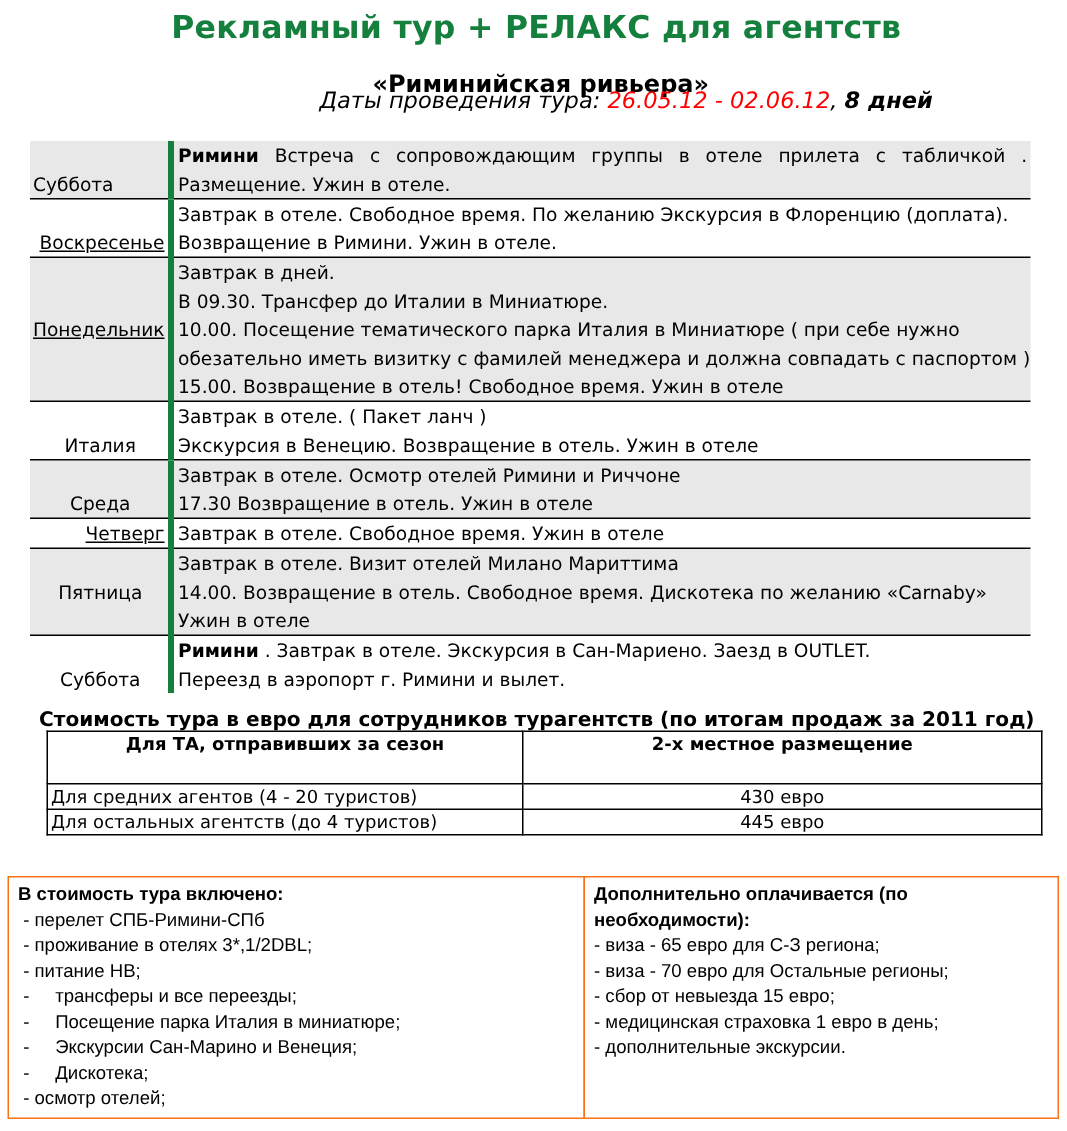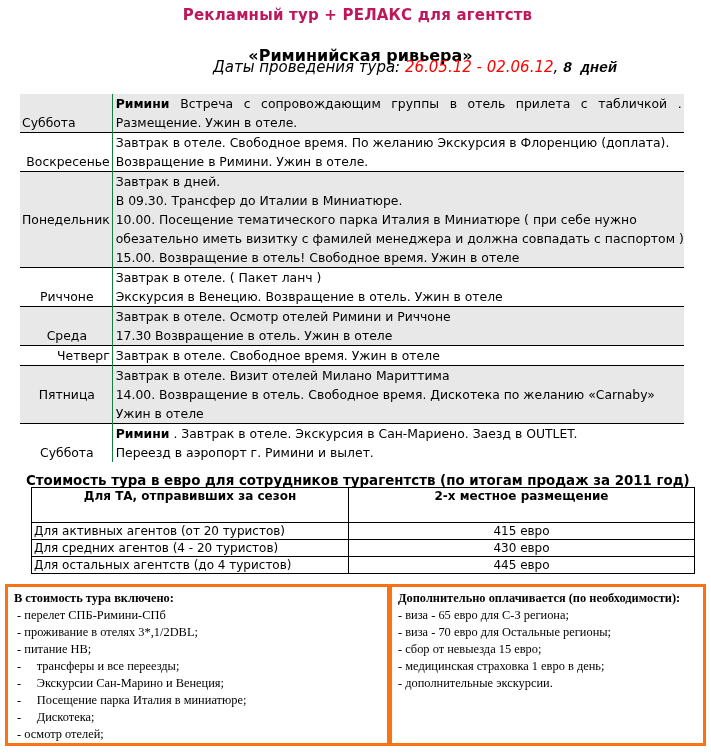--- a/index.html
+++ b/index.html
@@ -1,49 +1,49 @@
 <!DOCTYPE html>
 <html><head>
   <meta charset="utf-8">
   <style>
     html, body { margin: 0; padding: 0; background: #ffffff; }
     body { width: 711px; height: 754px; position: relative; overflow: hidden;
            font-family: "DejaVu Sans", sans-serif; color: #000; }
     .title { position: absolute; left: 0; width: 711px; text-align: center;
              font-weight: bold; font-family: "DejaVu Sans", sans-serif; }
-    .t1 { top: 6px; font-size: 15px; color: #be185d; letter-spacing: 0.2px; padding-left: 4px; box-sizing: border-box; }
+    .t1 { top: 6px; font-size: 21px; color: #15803d; letter-spacing: 0.2px; padding-left: 4px; box-sizing: border-box; }
     .t2 { top: 46px; font-size: 16px; color: #000; padding-left: 10px; box-sizing: border-box; }
     .t3 { top: 58px; left: 213px; width: auto; text-align: left; font-size: 15px; font-weight: normal; font-style: italic; }
     .t3 .red { color: #ff0000; }
-    .t3 .bold { font-weight: bold; font-family: Liberation Mono, monospace; }
+    .t3 .bold { font-weight: bold; }
 
     table.sched { position: absolute; left: 20px; top: 94px; width: 657px; border-collapse: collapse;
                   font-size: 12.4px; line-height: 19px; }
     table.sched td { padding: 0 0 0 2px; vertical-align: bottom; }
-    table.sched td.day { width: 104px; border-right: 1px solid #15803d; }
+    table.sched td.day { width: 104px; border-right: 4px solid #15803d; }
     table.sched tr { border-bottom: 1px solid #000; }
     table.sched tr.shade td { background: #e8e8e8; }
     table.sched tr.last { border-bottom: none; }
     table.sched td.day.left { text-align: left; }
     table.sched td.day.center { text-align: center; }
-    table.sched td.day.right { text-align: right; padding-right: 2px; }
+    table.sched td.day.right { text-align: right; padding-right: 2px; text-decoration: underline; }
     table.sched td.desc { vertical-align: top; padding-left: 3px; }
     .desc .line { display: block; white-space: nowrap; }
     .desc .justify { display: flex; justify-content: space-between; white-space: nowrap; padding-right: 2px; }
     .b { font-weight: bold; }
 
     .price-title { position: absolute; left: 26px; top: 473px; font-size: 13.4px; font-weight: bold; white-space: nowrap; text-align: right; }
     table.price { position: absolute; left: 31px; top: 487px; width: 664px; border-collapse: collapse; font-size: 12px; }
     table.price td { border: 1px solid #000; padding: 0 2px; line-height: 16px; }
     table.price td.c1 { width: 312px; }
     table.price td.c2 { text-align: center; }
     table.price tr.head td { height: 34px; vertical-align: top; font-weight: bold; text-align: center; }
 
-    .box { position: absolute; top: 584px; height: 162px; border: 3px solid #f97316; box-sizing: border-box;
-           font-family: Liberation Serif, serif; font-size: 12.4px; line-height: 17px; padding: 3px 6px; }
+    .box { position: absolute; top: 584px; height: 162px; border: 1px solid #f97316; box-sizing: border-box;
+           font-family: Liberation Sans, sans-serif; font-size: 12.4px; line-height: 17px; padding: 3px 6px; }
     .box-left { left: 5px; width: 385px; }
     .box-right { left: 389px; width: 317px; }
     .box .hdr { font-weight: bold; }
     .box .item { white-space: pre; display: block; }
     .box .wrap { display: block; }
   </style>
 </head>
 <body>
 
 <div class="title t1">Рекламный тур + РЕЛАКС для агентств</div>
@@ -59,21 +59,21 @@
       <tr class="shade">
     <td class="day left">Суббота</td>
     <td class="desc">
       <span class="justify">
         <span class="b">Римини</span>
         <span>Встреча</span>
         <span>с</span>
         <span>сопровождающим</span>
         <span>группы</span>
         <span>в</span>
-        <span>отель</span>
+        <span>отеле</span>
         <span>прилета</span>
         <span>с</span>
         <span>табличкой</span>
         <span>.</span>
       </span>
       <span class="line">Размещение. Ужин в отеле.</span>
     </td>
   </tr>
   <tr>
     <td class="day right">Воскресенье</td>
@@ -86,21 +86,21 @@
     <td class="day right" style="vertical-align:middle;">Понедельник</td>
     <td class="desc">
       <span class="line">Завтрак в дней.</span>
       <span class="line">В 09.30. Трансфер до Италии в Миниатюре.</span>
       <span class="line">10.00. Посещение тематического парка Италия в Миниатюре ( при себе нужно</span>
       <span class="line">обезательно иметь визитку с фамилей менеджера и должна совпадать с паспортом )</span>
       <span class="line">15.00. Возвращение в отель! Свободное время. Ужин в отеле</span>
     </td>
   </tr>
   <tr>
-    <td class="day center">Риччоне</td>
+    <td class="day center">Италия</td>
     <td class="desc">
       <span class="line">Завтрак в отеле. ( Пакет ланч )</span>
       <span class="line">Экскурсия в Венецию. Возвращение в отель. Ужин в отеле</span>
     </td>
   </tr>
   <tr class="shade">
     <td class="day center">Среда</td>
     <td class="desc">
       <span class="line"> Завтрак в отеле. Осмотр отелей Римини и Риччоне</span>
       <span class="line">17.30 Возвращение в отель. Ужин в отеле</span>
@@ -131,42 +131,38 @@
   </table>
 
 <div class="price-title">Стоимость тура в евро для сотрудников турагентств (по итогам продаж за 2011 год)</div>
 <table class="price">
   <tbody>
       <tr class="head">
     <td class="c1">Для ТА, отправивших за сезон</td>
     <td class="c2">2-х местное размещение</td>
   </tr>
   <tr>
-    <td class="c1">Для активных агентов (от 20 туристов)</td>
-    <td class="c2">415 евро</td>
-  </tr>
-  <tr>
     <td class="c1">Для средних агентов (4 - 20 туристов)</td>
     <td class="c2">430 евро</td>
   </tr>
   <tr>
     <td class="c1">Для остальных агентств (до 4 туристов)</td>
     <td class="c2">445 евро</td>
   </tr>
 </tbody>
   </table>
 
 <div class="box box-left">
   <span class="item hdr">В стоимость тура включено:</span>
   <span class="item"> - перелет СПБ-Римини-СПб</span>
   <span class="item"> - проживание в отелях 3*,1/2DBL;</span>
   <span class="item"> - питание НВ;</span>
   <span class="item"> -     трансферы и все переезды;</span>
+  <span class="item"> -     Посещение парка Италия в миниатюре;</span>
   <span class="item"> -     Экскурсии Сан-Марино и Венеция;</span>
-  <span class="item"> -     Посещение парка Италия в миниатюре;</span>
   <span class="item"> -     Дискотека;</span>
   <span class="item"> - осмотр отелей;</span>
 </div>
 
 <div class="box box-right">
   <span class="wrap hdr">Дополнительно оплачивается (по необходимости):</span>
   <span class="wrap">- виза - 65 евро для С-З региона;</span>
   <span class="wrap">- виза - 70 евро для Остальные регионы;</span>
   <span class="wrap">- сбор от невыезда 15 евро;</span>
   <span class="wrap">- медицинская страховка 1 евро в день;</span>

